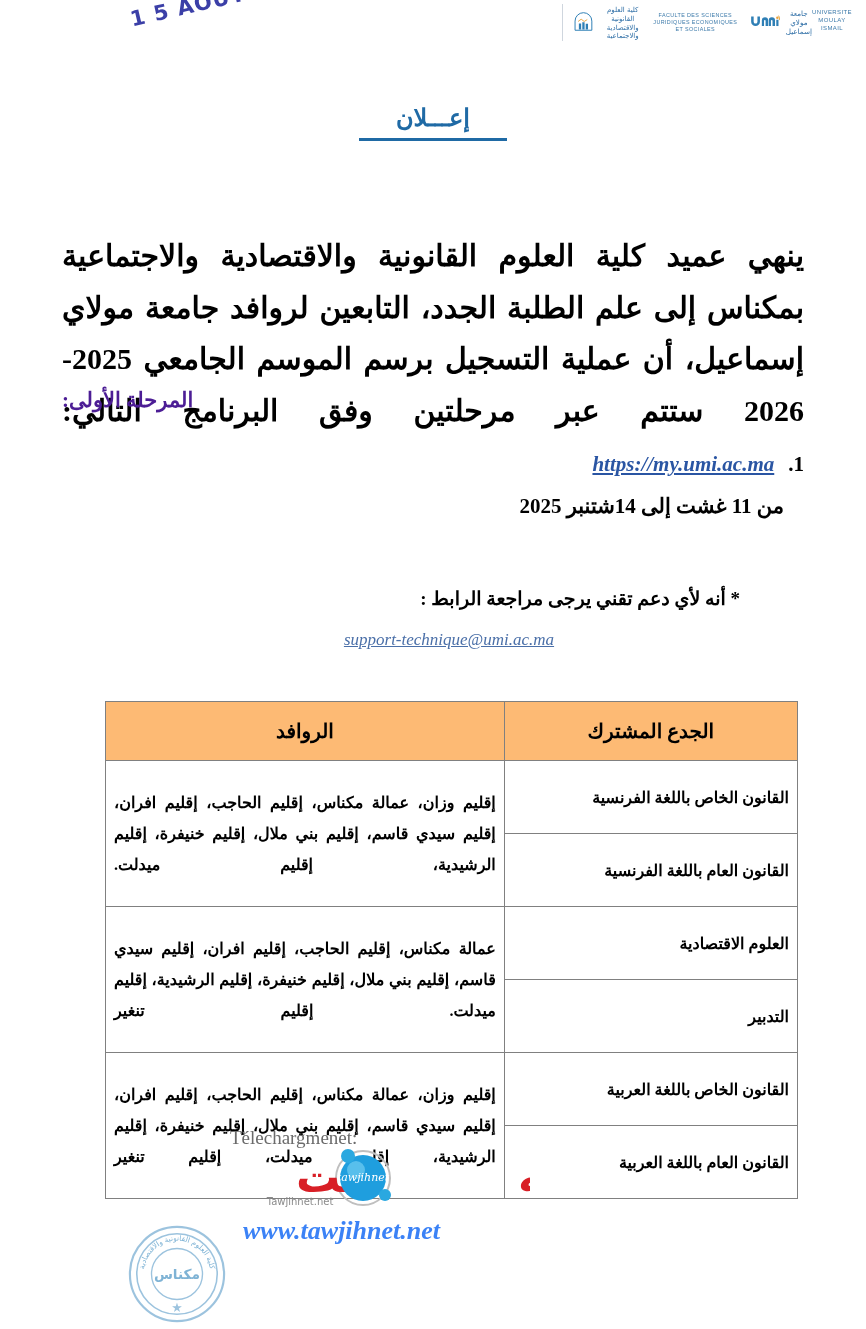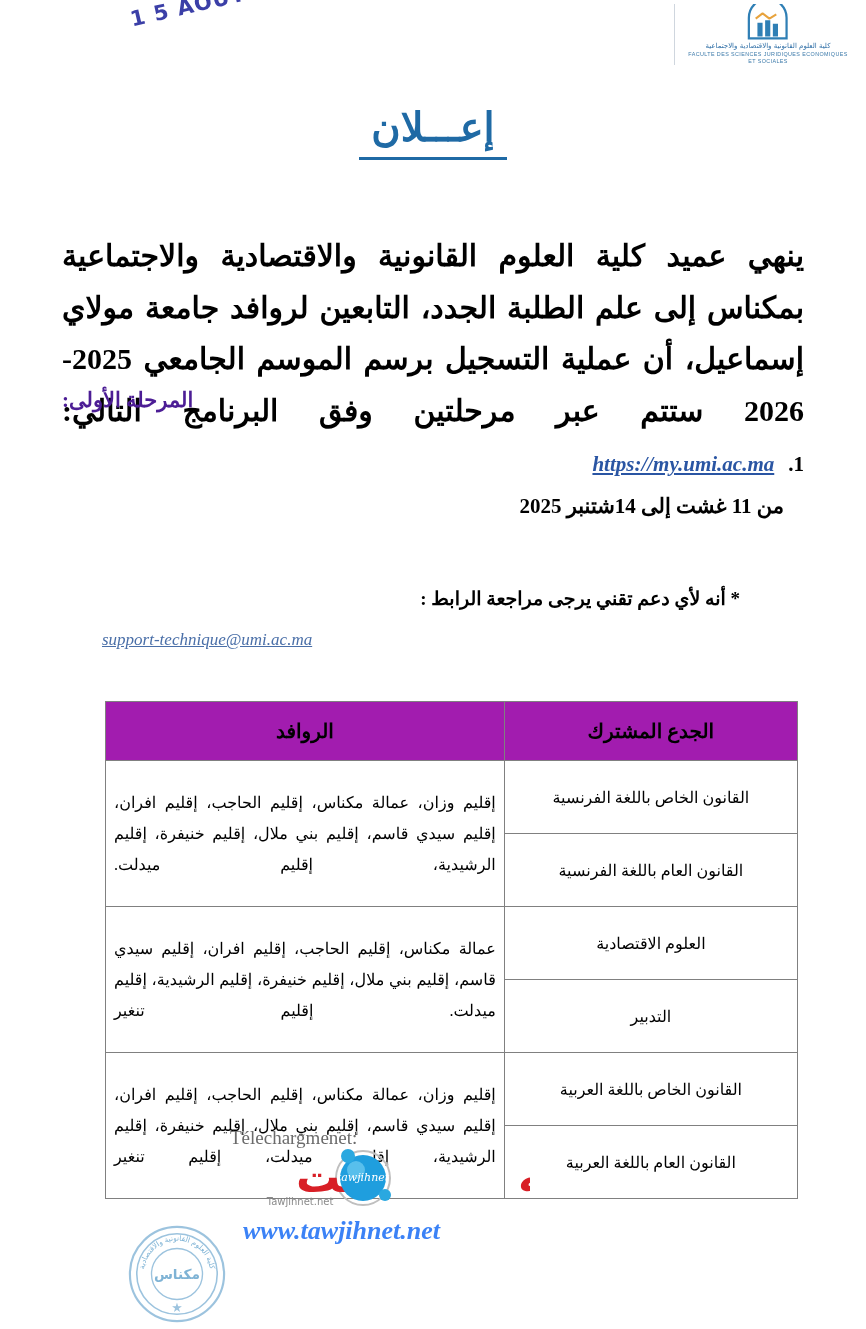--- a/index.html
+++ b/index.html
@@ -41,21 +41,21 @@
     right: 14px;
     top: 4px;
     display: flex;
     flex-direction: row-reverse;
     align-items: flex-start;
     gap: 8px;
     direction: ltr;
   }
   .logo-block {
     display: flex;
-    flex-direction: column;
+    flex-direction: row;
     align-items: center;
   }
   .logo-umi { width: 104px; }
   .logo-fac { width: 168px; border-left: 1px solid #cfd6de; padding-left: 9px; }
 
   .umi-mark { height: 34px; }
   .fac-mark { height: 36px; }
 
   .logo-ar {
     font-size: 7.2px;
@@ -77,21 +77,21 @@
   }
   .logo-fac .logo-ar { font-size: 7px; }
   .logo-fac .logo-fr { font-size: 5.4px; }
 
   
   .doc-title {
     position: absolute;
     left: 0; right: 0;
     top: 104px;
     text-align: center;
-    font-size: 40px;
+    font-size: 24px;
     font-weight: bold;
     color: #1f6aa5;
     letter-spacing: 2px;
   }
   .doc-title .ttl-underline {
     display: block;
     width: 148px;
     height: 3px;
     background: #1f6aa5;
     margin: 6px auto 0;
@@ -173,21 +173,21 @@
     font-weight: bold;
     direction: rtl;
     padding-right: 64px;
     box-sizing: border-box;
   }
   .support-mail {
     position: absolute;
     right: 70px;
     left: 62px;
     top: 630px;
-    text-align: left;
+    text-align: center;
     font-size: 17px;
     font-style: italic;
     color: #4a6fa8;
     text-decoration: underline;
     direction: ltr;
     padding-left: 40px;
     box-sizing: border-box;
   }
 
   
@@ -202,40 +202,39 @@
     border-collapse: collapse;
     direction: rtl;
     table-layout: fixed;
   }
   table.prog th, table.prog td {
     border: 1px solid #808080;
     vertical-align: middle;
     padding: 6px 8px;
   }
   table.prog th {
-    background: #a21caf;
+    background: #fdba74;
     font-size: 20px;
     font-weight: bold;
     height: 46px;
     text-align: center;
   }
   .col-tronc { width: 42%; }
   .col-raf   { width: 58%; }
 
   td.tronc {
-    text-align: center;
     font-size: 16px;
-    font-weight: normal;
+    font-weight: bold;
     height: 60px;
   }
   td.raf {
     text-align: justify;
     text-align-last: justify;
     font-size: 16px;
-    font-weight: normal;
+    font-weight: bold;
     line-height: 1.95;
     padding: 8px 10px;
   }
   tr.grp-start td { border-top: 1.5px solid #5a5a5a; }
 
   
   .wm-tele {
     position: absolute;
     left: 230px;
     top: 1127px;
@@ -273,20 +272,32 @@
 </style>
 </head>
 <body>
 
 <div class="date-stamp">
   <span>1 5 AOUT 2025</span>
 </div>
 
 <div class="logos">
 
+  <div class="logo-block logo-umi">
+    <svg class="umi-mark" viewBox="0 0 120 40">
+      <path d="M10 6 v16 a14 14 0 0 0 28 0 v-16 h-8 v16 a6 6 0 0 1 -12 0 v-16 z" fill="#2f7fb5"></path>
+      <path d="M44 36 v-18 a10 10 0 0 1 20 0 v18 h-8 v-17 a2.5 2.5 0 0 0 -5 0 v17 z" fill="#2f7fb5"></path>
+      <path d="M66 36 v-18 a10 10 0 0 1 20 0 v18 h-8 v-17 a2.5 2.5 0 0 0 -5 0 v17 z" fill="#2f7fb5"></path>
+      <rect x="90" y="16" width="7" height="20" fill="#2f7fb5"></rect>
+      <circle cx="93.5" cy="10" r="4" fill="#e8a33d"></circle>
+      <path d="M98 4 q4 6 2 12" stroke="#e8a33d" stroke-width="3" fill="none" stroke-linecap="round"></path>
+    </svg>
+    <div class="logo-ar">جامعة مولاي إسماعيل</div>
+    <div class="logo-fr">UNIVERSITE MOULAY ISMAIL</div>
+  </div>
 
   <div class="logo-block logo-fac">
     <svg class="fac-mark" viewBox="0 0 60 42">
       <path d="M8 40 V16 a22 22 0 0 1 44 0 V40 z" fill="none" stroke="#2f7fb5" stroke-width="2.6"></path>
       <path d="M18 38 V22 h6 v16 z M27 38 V19 h6 v19 z M36 38 V23 h6 v15 z" fill="#2f7fb5"></path>
       <path d="M16 17 l8 -6 l8 6 l8 -5" stroke="#e8a33d" stroke-width="2.4" fill="none" stroke-linejoin="round"></path>
     </svg>
     <div class="logo-ar">كلية العلوم القانونية والاقتصادية والاجتماعية</div>
     <div class="logo-fr">FACULTE DES SCIENCES JURIDIQUES ECONOMIQUES ET SOCIALES</div>
   </div>

